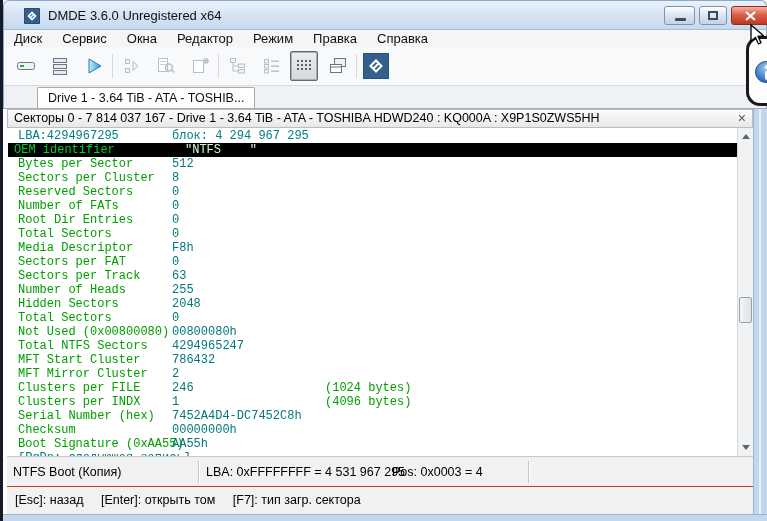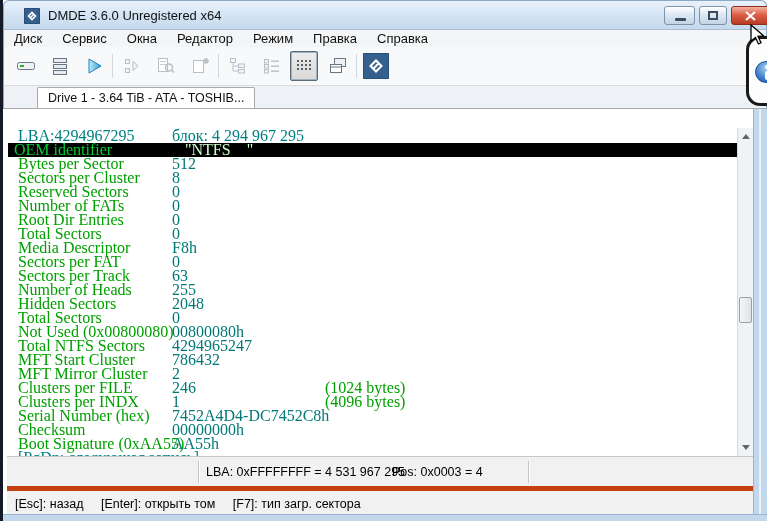--- a/index.html
+++ b/index.html
@@ -51,21 +51,21 @@
   #tabline{position:absolute;left:0;bottom:0;width:100%;height:1px;background:#a9a9a9;}
 
   
   #headerbar{left:7px;top:109px;width:746px;height:19px;background:linear-gradient(#fcfcfc,#e8e8e8);
     border:1px solid #bcbcbc;font-size:12.5px;color:#000;}
   #header-text{position:absolute;left:6px;top:0;line-height:17px;white-space:nowrap;}
   #header-close{position:absolute;right:6px;top:0;line-height:17px;font-size:14px;color:#555;cursor:default;}
 
   
   #content{left:7px;top:128px;width:746px;height:328px;background:#fff;overflow:hidden;
-    font-family:Liberation Serif, serif;font-size:16px;white-space:pre;}
+    font-family:Liberation Mono, monospace;font-size:12px;white-space:pre;}
   .srow{position:absolute;left:0;height:14px;line-height:14px;width:730px;}
   .srow .lbl{position:absolute;left:11px;color:var(--green);}
   .srow .val{position:absolute;left:165px;color:var(--teal);}
   .srow .note{position:absolute;left:318px;color:var(--green);}
   .srow.hl{background:var(--hl-bg);left:1px;width:729px;}
   .srow.hl .lbl{left:6px;color:var(--hl-label);}
   .srow.hl .val{left:177px;color:var(--hl-value);}
   .srow.pos .lbl,.srow.pos .val{color:var(--pos-teal);}
   .srow.nav .lbl{color:var(--pos-teal);}
 
@@ -76,21 +76,21 @@
   .tri-down{width:0;height:0;border-left:4px solid transparent;border-right:4px solid transparent;border-top:5px solid #5c6670;}
   #sb-thumb{position:absolute;left:1px;top:169px;width:13px;height:26px;border:1px solid #98a1ab;border-radius:2px;
     background:linear-gradient(90deg,#f6f6f6,#dfe2e5);}
 
   
   #statusbar{left:7px;top:456px;width:746px;height:30px;background:#f1f1f1;border-top:1px solid #c8c8c8;font-size:12.5px;color:#000;}
   .st-sec{position:absolute;top:2px;height:26px;line-height:26px;white-space:nowrap;}
   .st-sep{position:absolute;top:4px;width:1px;height:22px;background:#c4c4c4;box-shadow:1px 0 0 #ffffff;}
 
   
-  #helpbar{left:7px;top:486px;width:746px;height:28px;background:#f1f1f1;border-top:5px solid #c2410c;
+  #helpbar{left:7px;top:486px;width:746px;height:28px;background:#f1f1f1;border-top:1px solid #c2410c;
     font-size:12.5px;color:#000;line-height:27px;padding-left:8px;}
   .hint{margin-right:14px;white-space:nowrap;}
 
   
   #balloon{left:746px;top:36px;width:40px;height:70px;background:#fdfdfd;border:3px solid #1a1a1a;
     border-right:none;border-radius:14px 0 0 14px;}
   #info-icon{position:absolute;left:6px;top:22px;width:22px;height:22px;border-radius:50%;
     background:radial-gradient(circle at 50% 30%,#a8cef2,#3f7fc8 60%,#1f5aa8);border:1px solid #1b4f94;}
   #info-icon .i-dot{position:absolute;left:9px;top:3px;width:4px;height:4px;border-radius:50%;background:#fff;}
   #info-icon .i-bar{position:absolute;left:9px;top:9px;width:4px;height:9px;border-radius:2px;background:#fff;}
@@ -244,31 +244,36 @@
           <path d="M10 16 L16 10" stroke="#fff" stroke-width="2"></path>
         </svg>
     </div>
   </div>
 
   <div class="abs" id="tabbar">
     <div id="tab-active">Drive 1 - 3.64 TiB - ATA - TOSHIB...</div>
     <div id="tabline"></div>
   </div>
 
+  <div class="abs" id="headerbar">
+    <span id="header-text">Секторы 0 - 7 814 037 167 - Drive 1 - 3.64 TiB - ATA - TOSHIBA HDWD240 : KQ000A : X9P1S0ZWS5HH</span>
+    <span id="header-close">×</span>
+  </div>
 
   <div class="abs" id="content">
     <div id="rows-host"><div class="srow pos" style="top: 1px;"><span class="lbl">LBA:4294967295</span><span class="val">блок: 4 294 967 295</span></div><div class="srow hl" style="top: 15px;"><span class="lbl">OEM identifier</span><span class="val">"NTFS    "</span></div><div class="srow" style="top: 29px;"><span class="lbl">Bytes per Sector</span><span class="val">512</span></div><div class="srow" style="top: 43px;"><span class="lbl">Sectors per Cluster</span><span class="val">8</span></div><div class="srow" style="top: 57px;"><span class="lbl">Reserved Sectors</span><span class="val">0</span></div><div class="srow" style="top: 71px;"><span class="lbl">Number of FATs</span><span class="val">0</span></div><div class="srow" style="top: 85px;"><span class="lbl">Root Dir Entries</span><span class="val">0</span></div><div class="srow" style="top: 99px;"><span class="lbl">Total Sectors</span><span class="val">0</span></div><div class="srow" style="top: 113px;"><span class="lbl">Media Descriptor</span><span class="val">F8h</span></div><div class="srow" style="top: 127px;"><span class="lbl">Sectors per FAT</span><span class="val">0</span></div><div class="srow" style="top: 141px;"><span class="lbl">Sectors per Track</span><span class="val">63</span></div><div class="srow" style="top: 155px;"><span class="lbl">Number of Heads</span><span class="val">255</span></div><div class="srow" style="top: 169px;"><span class="lbl">Hidden Sectors</span><span class="val">2048</span></div><div class="srow" style="top: 183px;"><span class="lbl">Total Sectors</span><span class="val">0</span></div><div class="srow" style="top: 197px;"><span class="lbl">Not Used (0x00800080)</span><span class="val">00800080h</span></div><div class="srow" style="top: 211px;"><span class="lbl">Total NTFS Sectors</span><span class="val">4294965247</span></div><div class="srow" style="top: 225px;"><span class="lbl">MFT Start Cluster</span><span class="val">786432</span></div><div class="srow" style="top: 239px;"><span class="lbl">MFT Mirror Cluster</span><span class="val">2</span></div><div class="srow" style="top: 253px;"><span class="lbl">Clusters per FILE</span><span class="val">246</span><span class="note">(1024 bytes)</span></div><div class="srow" style="top: 267px;"><span class="lbl">Clusters per INDX</span><span class="val">1</span><span class="note">(4096 bytes)</span></div><div class="srow" style="top: 281px;"><span class="lbl">Serial Number (hex)</span><span class="val">7452A4D4-DC7452C8h</span></div><div class="srow" style="top: 295px;"><span class="lbl">Checksum</span><span class="val">00000000h</span></div><div class="srow" style="top: 309px;"><span class="lbl">Boot Signature (0xAA55)</span><span class="val">AA55h</span></div><div class="srow nav" style="top: 323px;"><span class="lbl">[PgDn: следующая запись]</span></div></div>
     <div id="scrollbar">
       <div class="sb-btn" style="top:0;"><span class="tri-up"></span></div>
       <div id="sb-thumb"></div>
       <div class="sb-btn" style="bottom:0;"><span class="tri-down"></span></div>
     </div>
   </div>
 
   <div class="abs" id="statusbar">
+    <span class="st-sec" style="left:6px;">NTFS Boot (Копия)</span>
     <span class="st-sep" style="left:191px;"></span>
     <span class="st-sec" style="left:199px;">LBA: 0xFFFFFFFF = 4 531 967 295</span>
     <span class="st-sec" style="left:385px;">Pos: 0x0003 = 4</span>
     <span class="st-sep" style="left:521px;"></span>
   </div>
 
   <div class="abs" id="helpbar">
     <span class="hint">[Esc]: назад</span>
     <span class="hint">[Enter]: открыть том</span>
     <span class="hint">[F7]: тип загр. сектора</span>

